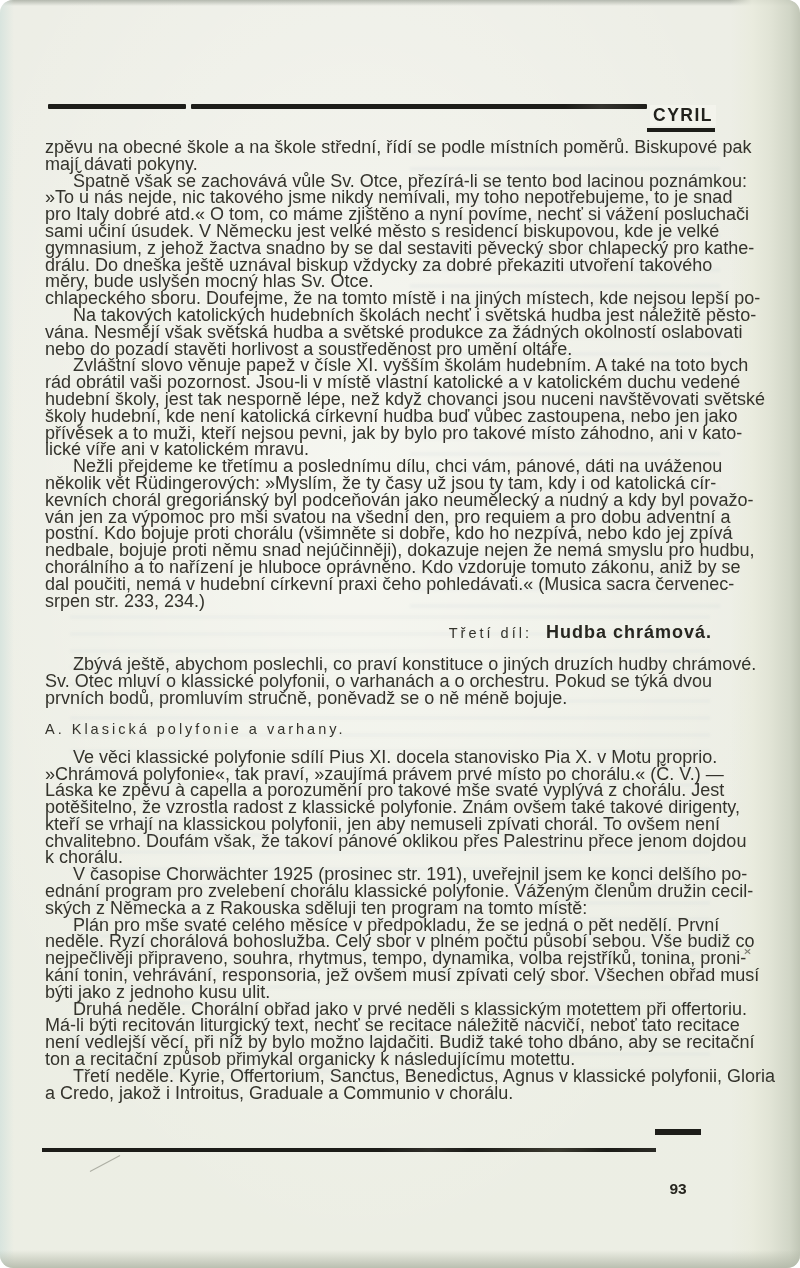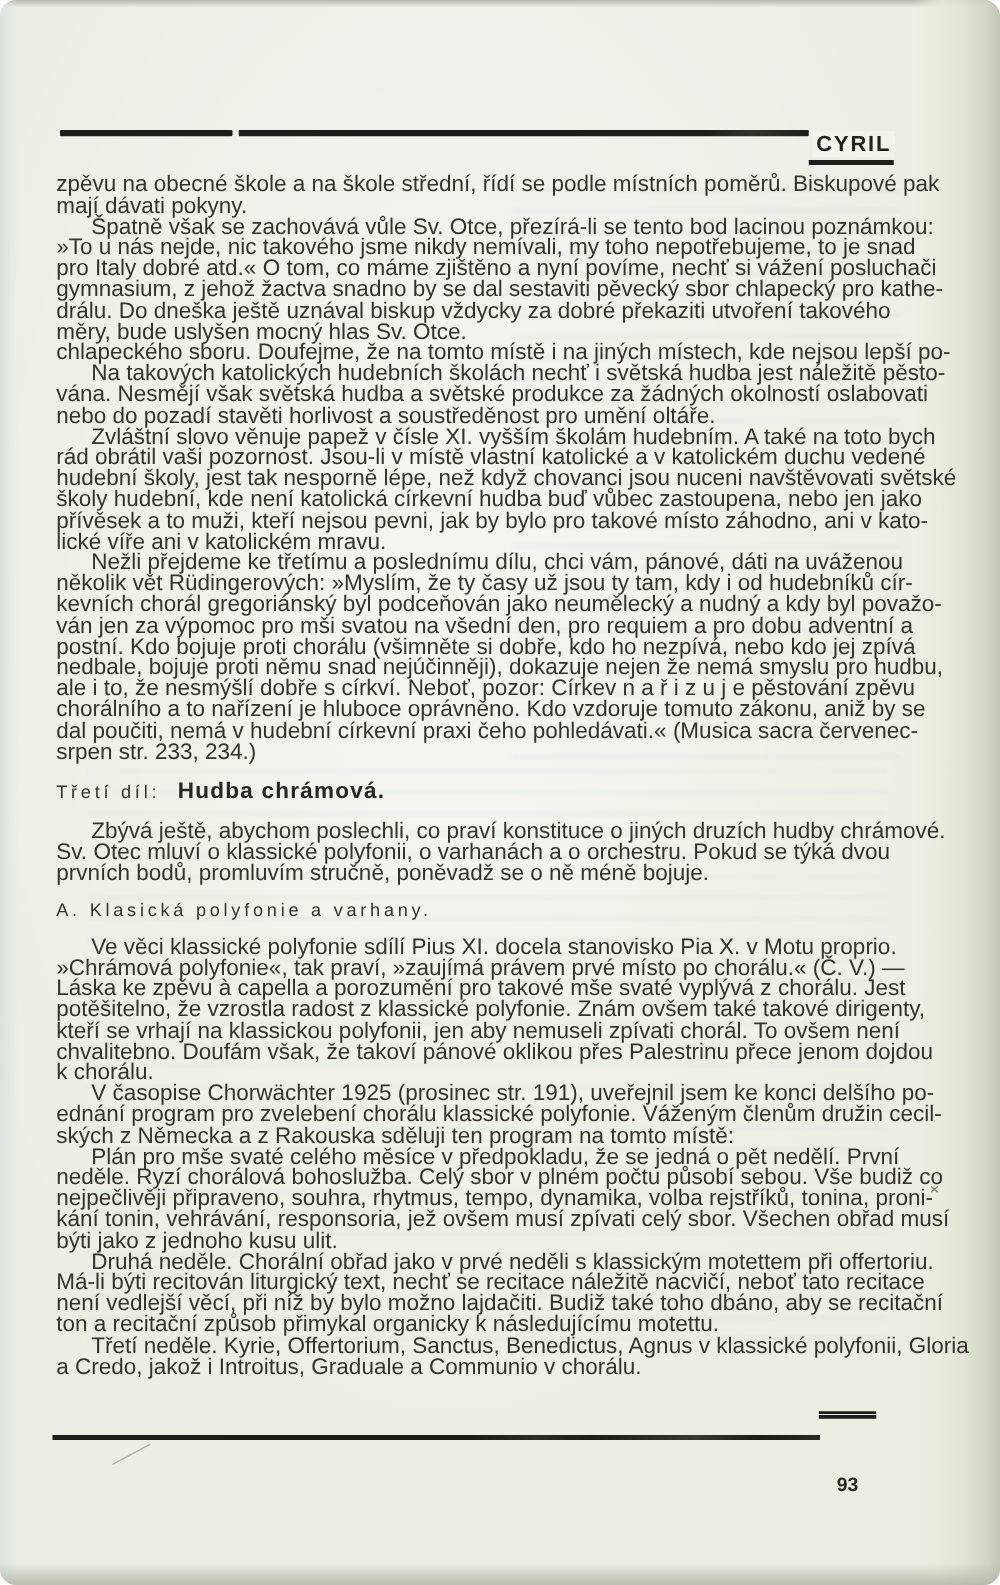--- a/index.html
+++ b/index.html
@@ -47,21 +47,21 @@
   
   .body-text{position:absolute;left:45px;top:139px;width:667px;}
   .line{
     height:16.8px;line-height:16.8px;font-size:18px;
     text-align:justify;text-align-last:justify;
     white-space:nowrap;overflow:visible;
     color:#34332c;
   }
   .line.first{text-indent:28px;}
   .line.last{text-align-last:left;}
-  .heading{margin:12px 0 13px;height:22px;line-height:22px;text-align:left;white-space:nowrap;}
+  .heading{margin:12px 0 13px;height:22px;line-height:22px;text-align:right;white-space:nowrap;}
   .heading .prefix{font-size:14.5px;letter-spacing:3px;margin-right:14px;color:#34332c;}
   .heading .title{font-size:18px;font-weight:bold;letter-spacing:1px;color:#26251f;}
   .subheading{margin:13px 0 11px;height:18px;line-height:18px;
     font-size:14.5px;letter-spacing:3px;white-space:nowrap;color:#34332c;}
   
   .footer-rule{position:absolute;left:42px;top:1148px;width:614px;height:4px;background:
     linear-gradient(to right,#1c1c18 0 55%,#2e2d28 63%,#1c1c18 70%,#3a392f 84%,#1c1c18 92%,#2a2a24);}
   .pageno-bar{position:absolute;left:655px;top:1129px;width:46px;height:6px;
     background:linear-gradient(to bottom,#1d1d19 0 2.5px,#ecede2 2.5px 3.3px,#1d1d19 3.3px 6px);}
   .pageno{position:absolute;left:655px;top:1180px;width:46px;text-align:center;
@@ -88,46 +88,46 @@
 
   <div class="body-text">
       <div class="paragraph">
         <div class="line">zpěvu na obecné škole a na škole střední, řídí se podle místních poměrů. Biskupové pak</div>
         <div class="line last">mají dávati pokyny.</div>
       </div>
       <div class="paragraph">
         <div class="line first">Špatně však se zachovává vůle Sv. Otce, přezírá-li se tento bod lacinou poznámkou:</div>
         <div class="line">»To u nás nejde, nic takového jsme nikdy nemívali, my toho nepotřebujeme, to je snad</div>
         <div class="line">pro Italy dobré atd.« O tom, co máme zjištěno a nyní povíme, nechť si vážení posluchači</div>
+        <div class="line">sami učiní úsudek. V Německu jest velké město s residencí biskupovou, kde je velké</div>
         <div class="line">gymnasium, z jehož žactva snadno by se dal sestaviti pěvecký sbor chlapecký pro kathe-</div>
         <div class="line">drálu. Do dneška ještě uznával biskup vždycky za dobré překaziti utvoření takového</div>
         <div class="line last">měry, bude uslyšen mocný hlas Sv. Otce.</div>
         <div class="line">chlapeckého sboru. Doufejme, že na tomto místě i na jiných místech, kde nejsou lepší po-</div>
       </div>
       <div class="paragraph">
         <div class="line first">Na takových katolických hudebních školách nechť i světská hudba jest náležitě pěsto-</div>
         <div class="line">vána. Nesmějí však světská hudba a světské produkce za žádných okolností oslabovati</div>
         <div class="line last">nebo do pozadí stavěti horlivost a soustředěnost pro umění oltáře.</div>
       </div>
       <div class="paragraph">
         <div class="line first">Zvláštní slovo věnuje papež v čísle XI. vyšším školám hudebním. A také na toto bych</div>
         <div class="line">rád obrátil vaši pozornost. Jsou-li v místě vlastní katolické a v katolickém duchu vedené</div>
         <div class="line">hudební školy, jest tak nesporně lépe, než když chovanci jsou nuceni navštěvovati světské</div>
         <div class="line">školy hudební, kde není katolická církevní hudba buď vůbec zastoupena, nebo jen jako</div>
         <div class="line">přívěsek a to muži, kteří nejsou pevni, jak by bylo pro takové místo záhodno, ani v kato-</div>
         <div class="line last">lické víře ani v katolickém mravu.</div>
       </div>
       <div class="paragraph">
         <div class="line first">Nežli přejdeme ke třetímu a poslednímu dílu, chci vám, pánové, dáti na uváženou</div>
-        <div class="line">několik vět Rüdingerových: »Myslím, že ty časy už jsou ty tam, kdy i od hudebníků cír-</div>
+        <div class="line">několik vět Rüdingerových: »Myslím, že ty časy už jsou ty tam, kdy i od katolická cír-</div>
         <div class="line">kevních chorál gregoriánský byl podceňován jako neumělecký a nudný a kdy byl považo-</div>
         <div class="line">ván jen za výpomoc pro mši svatou na všední den, pro requiem a pro dobu adventní a</div>
         <div class="line">postní. Kdo bojuje proti chorálu (všimněte si dobře, kdo ho nezpívá, nebo kdo jej zpívá</div>
         <div class="line">nedbale, bojuje proti němu snad nejúčinněji), dokazuje nejen že nemá smyslu pro hudbu,</div>
-        <div class="line">ale i to, že nesmýšlí dobře s církví. Neboť, pozor: Církev n a ř i z u j e pěstování zpěvu</div>
         <div class="line">chorálního a to nařízení je hluboce oprávněno. Kdo vzdoruje tomuto zákonu, aniž by se</div>
         <div class="line">dal poučiti, nemá v hudební církevní praxi čeho pohledávati.« (Musica sacra červenec-</div>
         <div class="line last">srpen str. 233, 234.)</div>
       </div>
       <div class="heading"><span class="prefix">Třetí díl:</span><span class="title">Hudba chrámová.</span></div>
       <div class="paragraph">
         <div class="line first">Zbývá ještě, abychom poslechli, co praví konstituce o jiných druzích hudby chrámové.</div>
         <div class="line">Sv. Otec mluví o klassické polyfonii, o varhanách a o orchestru. Pokud se týká dvou</div>
         <div class="line last">prvních bodů, promluvím stručně, poněvadž se o ně méně bojuje.</div>
       </div>

